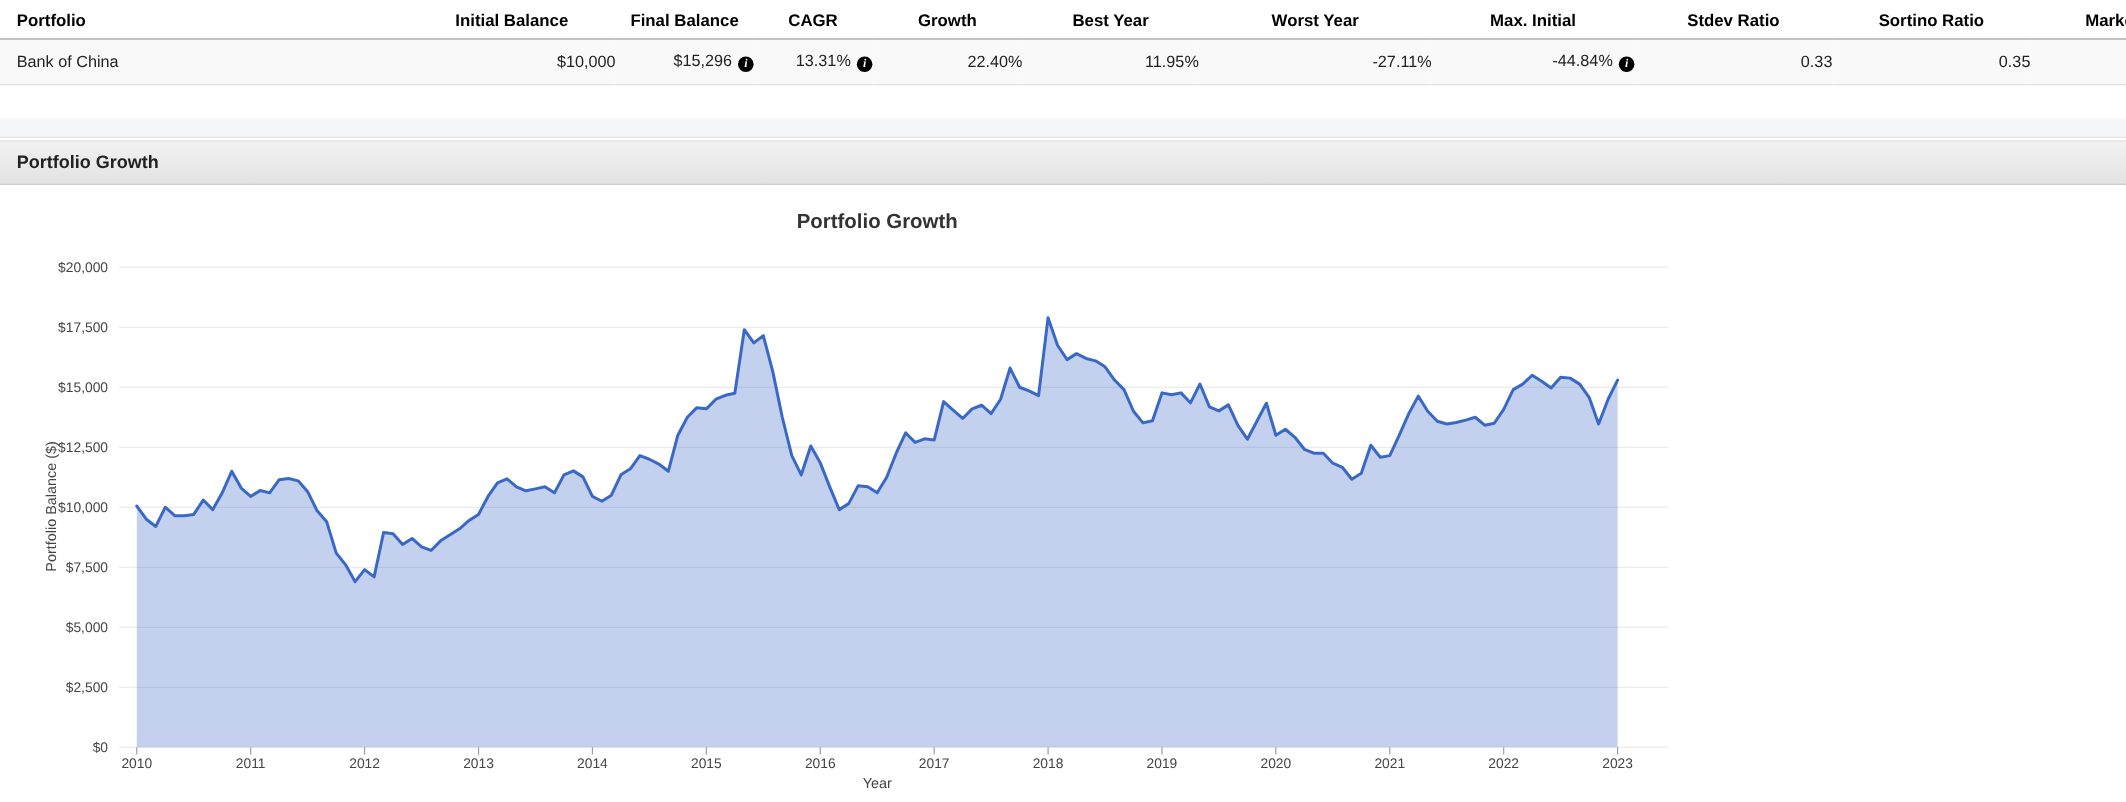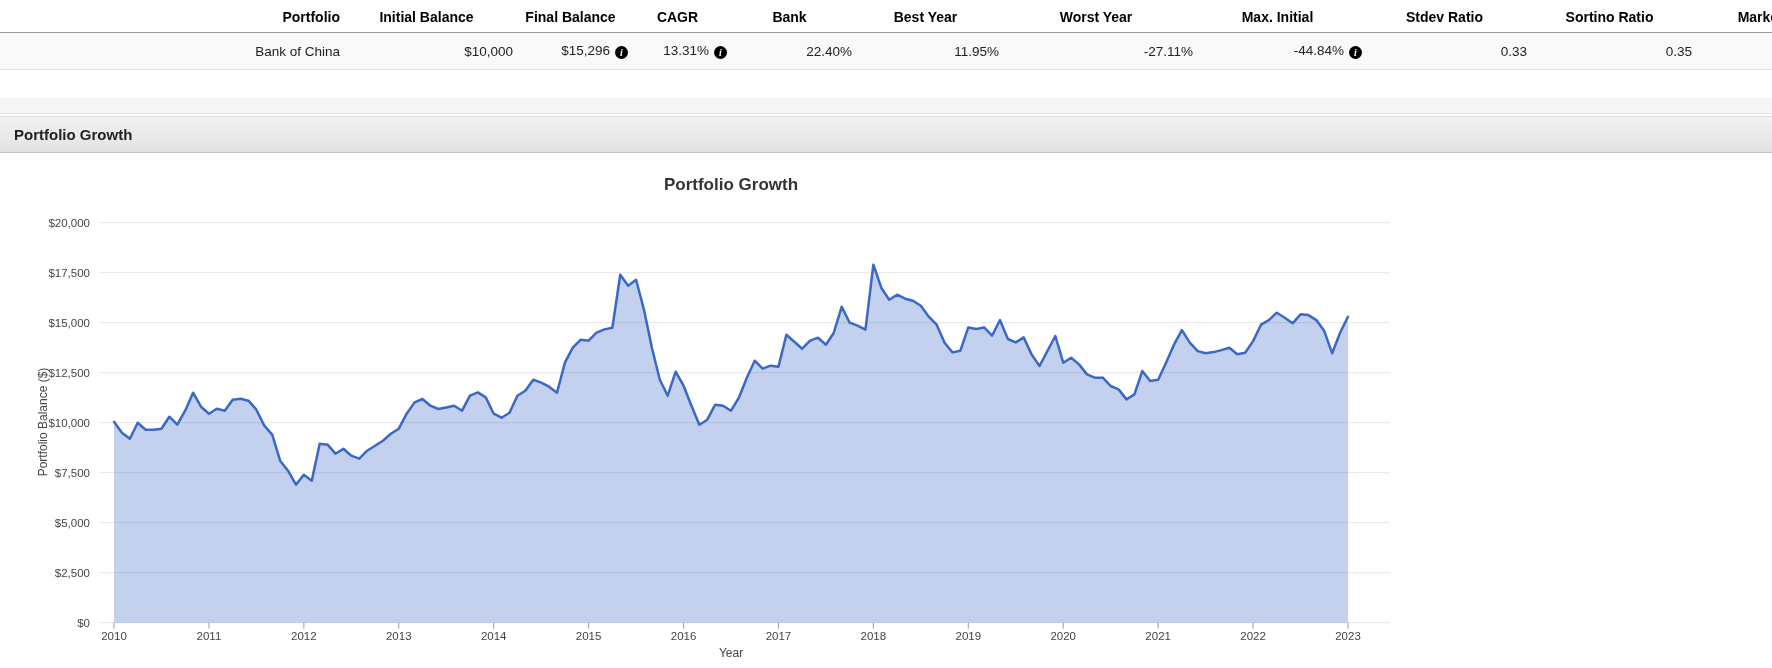--- a/index.html
+++ b/index.html
@@ -10,21 +10,21 @@
   
   table.metrics{width:1772px;border-collapse:collapse;table-layout:fixed;}
   table.metrics th{
     font-size:14px;font-weight:bold;color:#000;text-align:center;
     padding:9px 0 7px 0;border-bottom:1px solid #9a9a9a;white-space:nowrap;
   }
   table.metrics td{
     font-size:13.5px;color:#222;text-align:right;background:#f9f9fa;
     padding:10px 0 10px 1px;border-bottom:1px solid #e1e1e1;white-space:nowrap;
   }
-  table.metrics th:first-child,table.metrics td:first-child{text-align:right;padding-left:14px;}
+  table.metrics th:first-child,table.metrics td:first-child{text-align:left;padding-left:14px;}
   table.metrics th:last-child,table.metrics td:last-child{padding-right:16px;}
   .info-dot{
     display:inline-block;width:13px;height:13px;border-radius:50%;
     background:#000;color:#fff;font-size:10px;line-height:13px;text-align:center;
     font-family:"Liberation Serif","DejaVu Serif",serif;font-weight:bold;font-style:italic;
     margin-left:5px;vertical-align:-1px;cursor:pointer;
   }
   
   .divider-strip{height:15px;background:#f5f6f8;border-bottom:1px solid #e6e7e9;margin-top:28px;}
   .section-bar{
@@ -53,21 +53,21 @@
     <col style="width:165px">
       <col style="width:165px">
       <col style="width:231px">
   </colgroup>
   <thead>
     <tr>
       <th>Portfolio</th>
       <th>Initial Balance</th>
       <th>Final Balance</th>
       <th>CAGR</th>
-      <th>Bank</th>
+      <th>Growth</th>
       <th>Best Year</th>
       <th>Worst Year</th>
       <th>Max. Initial</th>
       <th>Stdev Ratio</th>
       <th>Sortino Ratio</th>
       <th>Market Correlation</th>
     </tr>
   </thead>
   <tbody>
     <tr>

